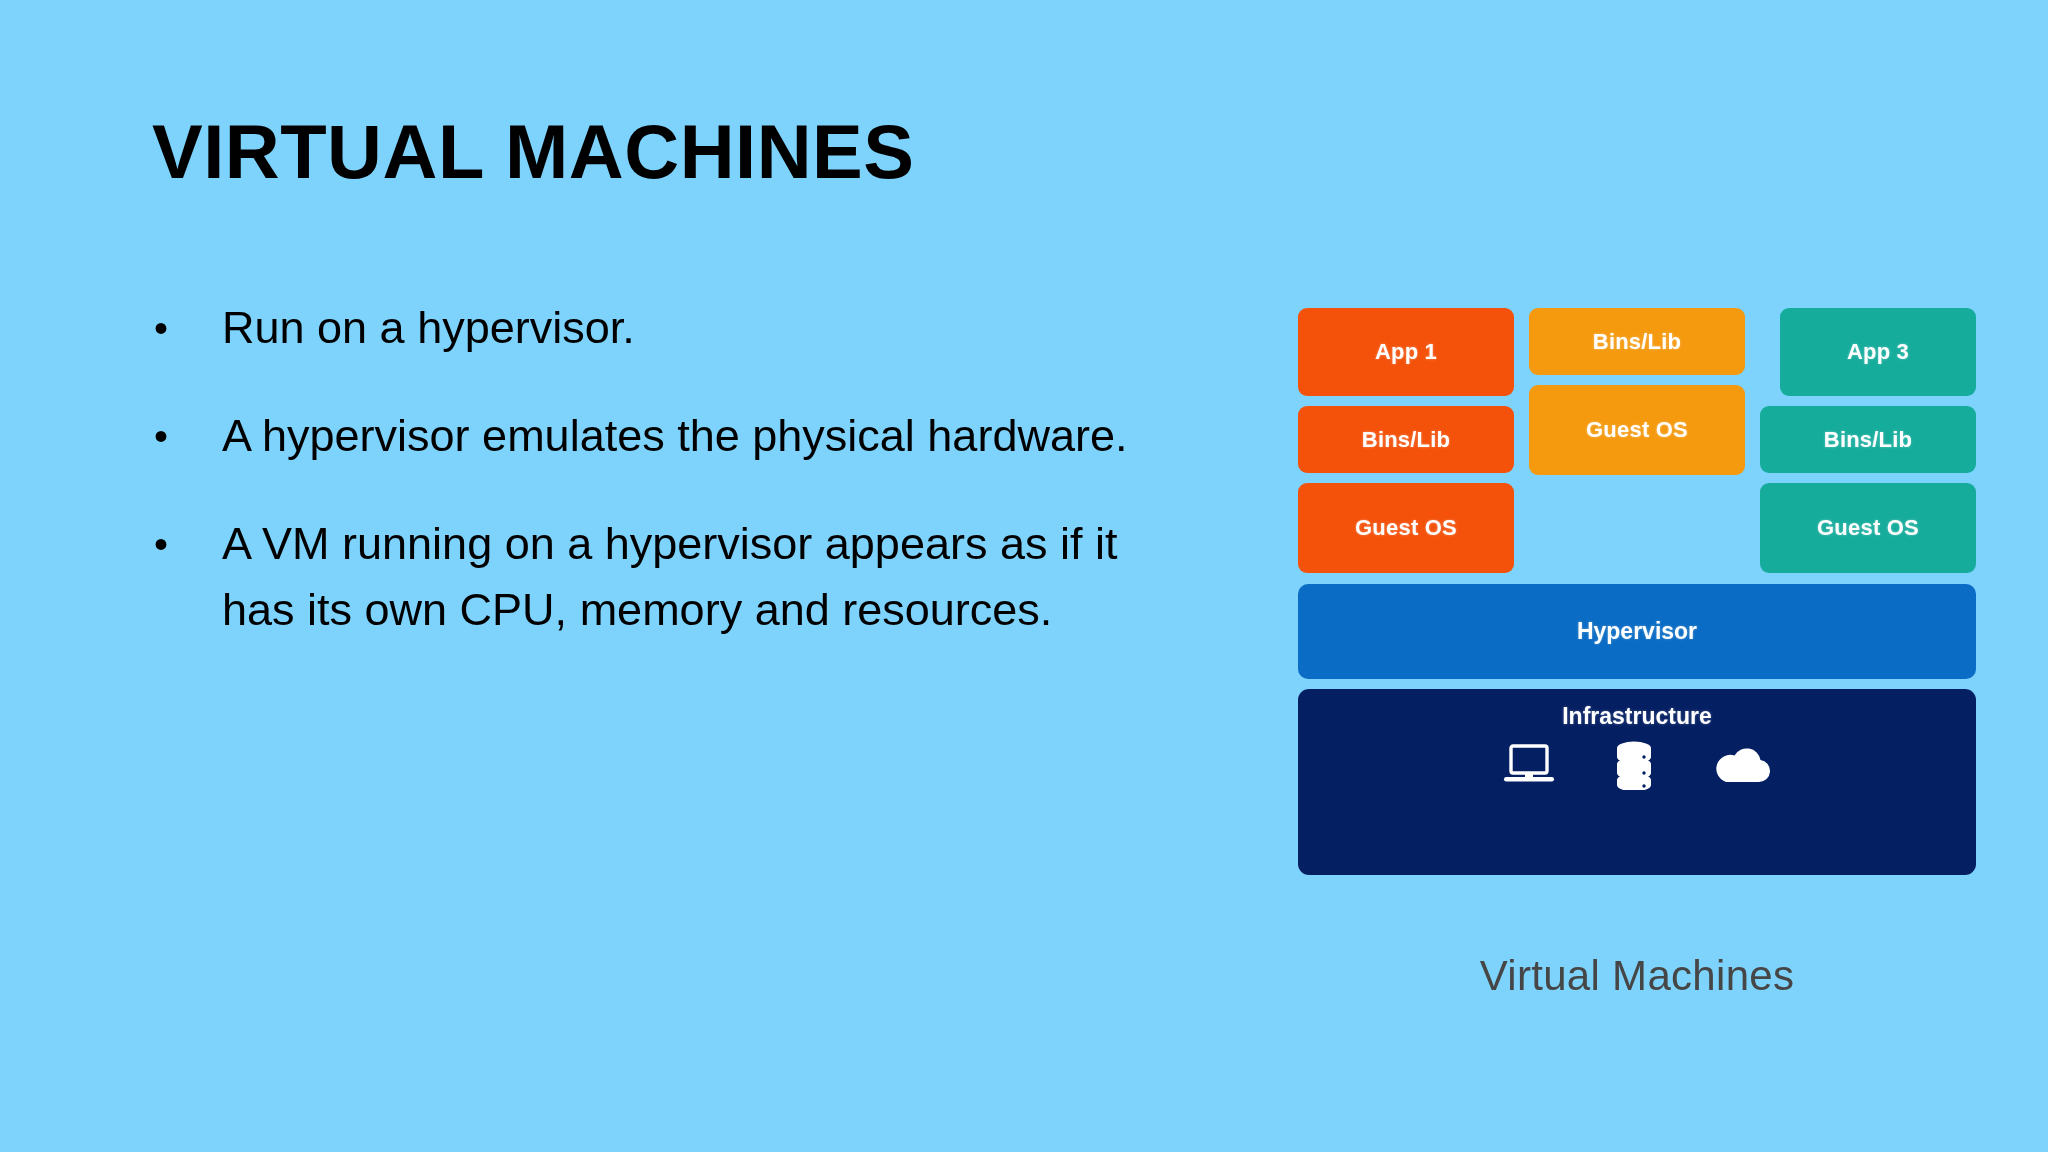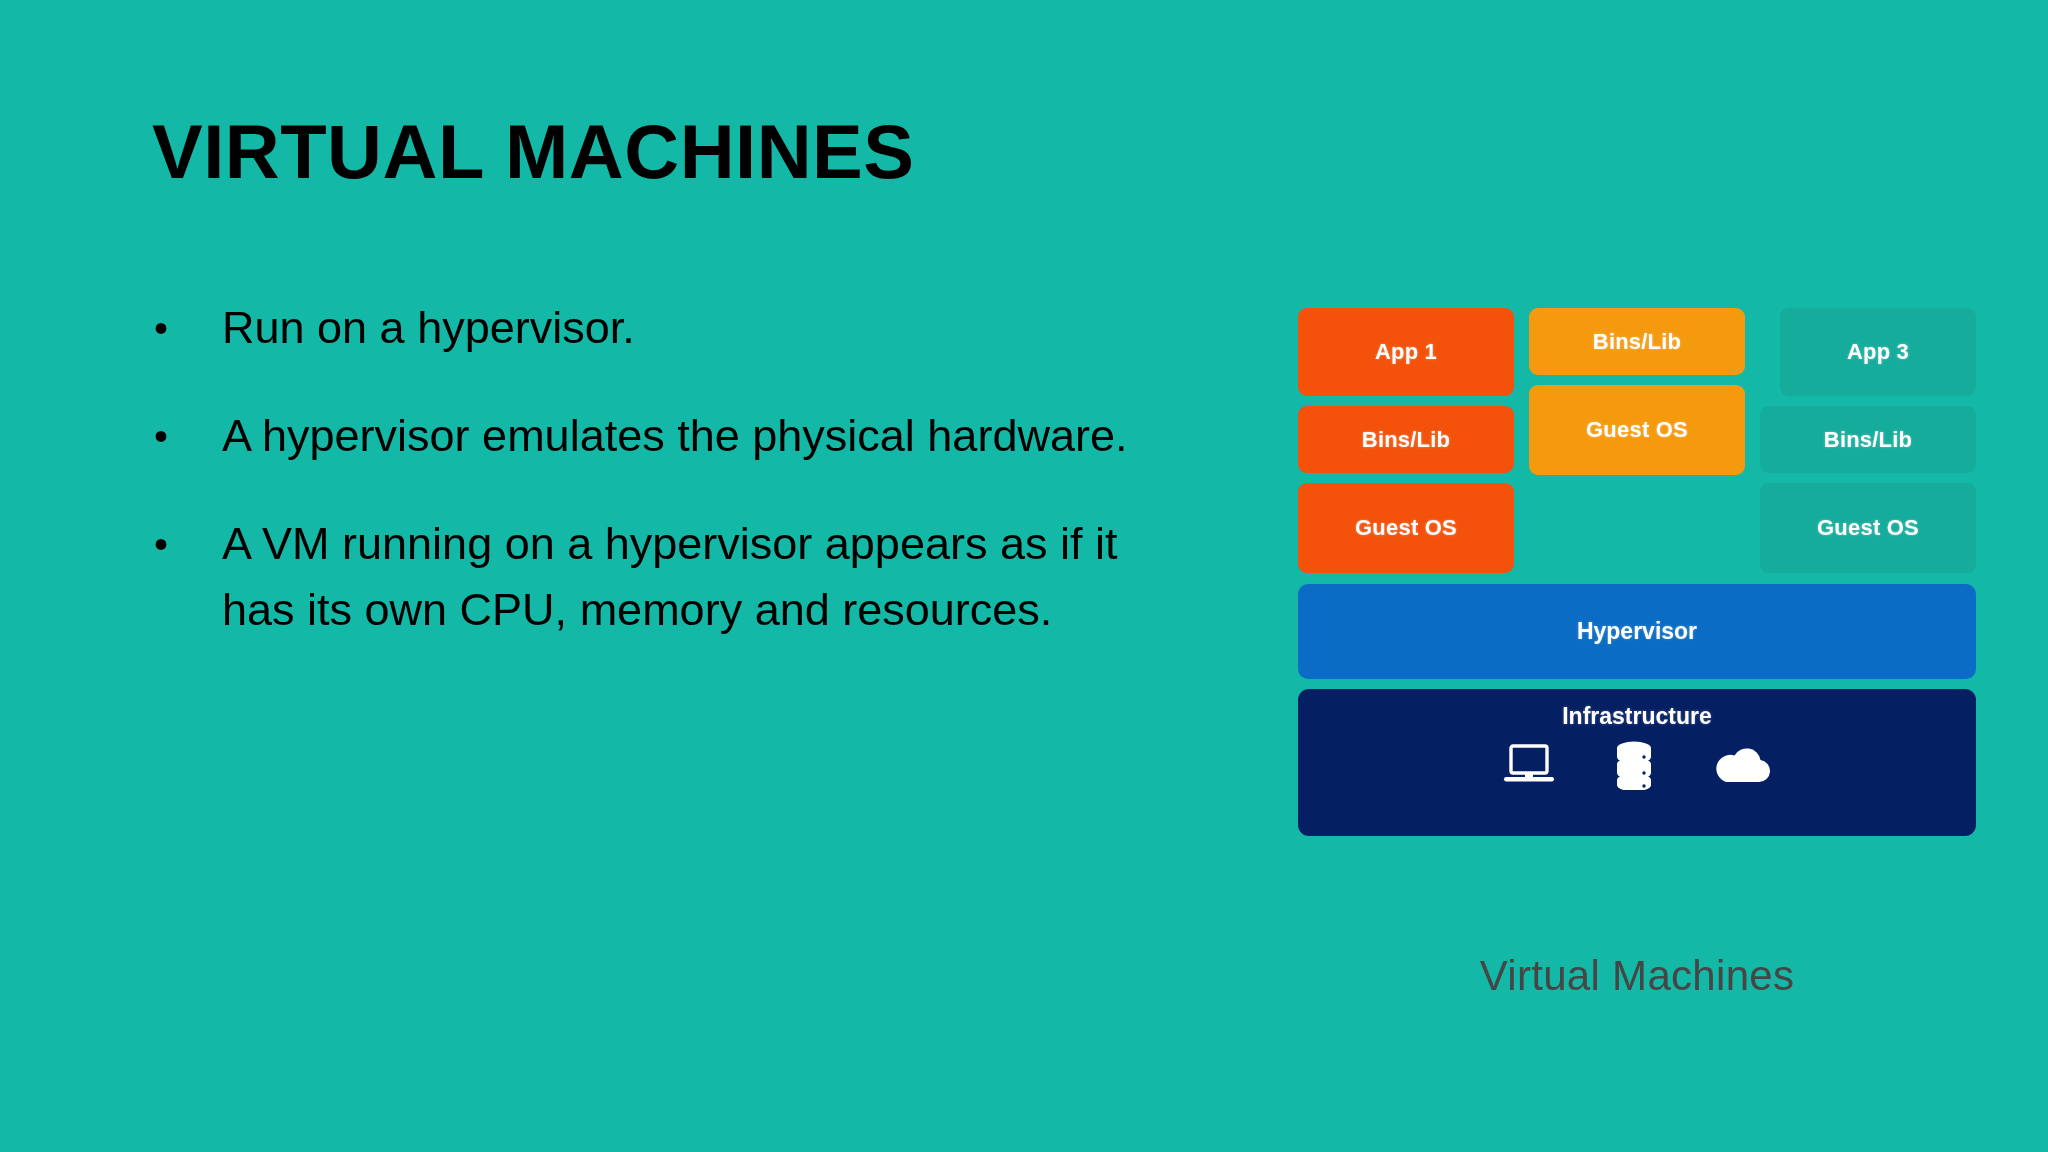--- a/index.html
+++ b/index.html
@@ -11,21 +11,21 @@
     width: 2048px;
     height: 1152px;
     overflow: hidden;
     font-family: "Liberation Sans", sans-serif;
     position: relative;
   }
 
   .slide {
     position: absolute;
     inset: 0;
-    background: #14b8a6;
+    background: #7dd3fc;
   }
 
   
   .slide-title {
     position: absolute;
     left: 152px;
     top: 112px;
     font-size: 76px;
     font-weight: bold;
     letter-spacing: 0.5px;
@@ -105,21 +105,21 @@
     justify-content: center;
     font-size: 23px;
     font-weight: 600;
     text-shadow: 0 0 3px rgba(255,255,255,0.3);
   }
   .bar.hypervisor { height: 95px; }
 
   .infra {
     border-radius: 11px;
     margin-top: 10px;
-    height: 147px;
+    height: 186px;
     color: #ffffff;
     display: flex;
     flex-direction: column;
     align-items: center;
     justify-content: flex-start;
     padding-top: 14px;
     box-sizing: border-box;
   }
   .infra-label {
     font-size: 23px;

